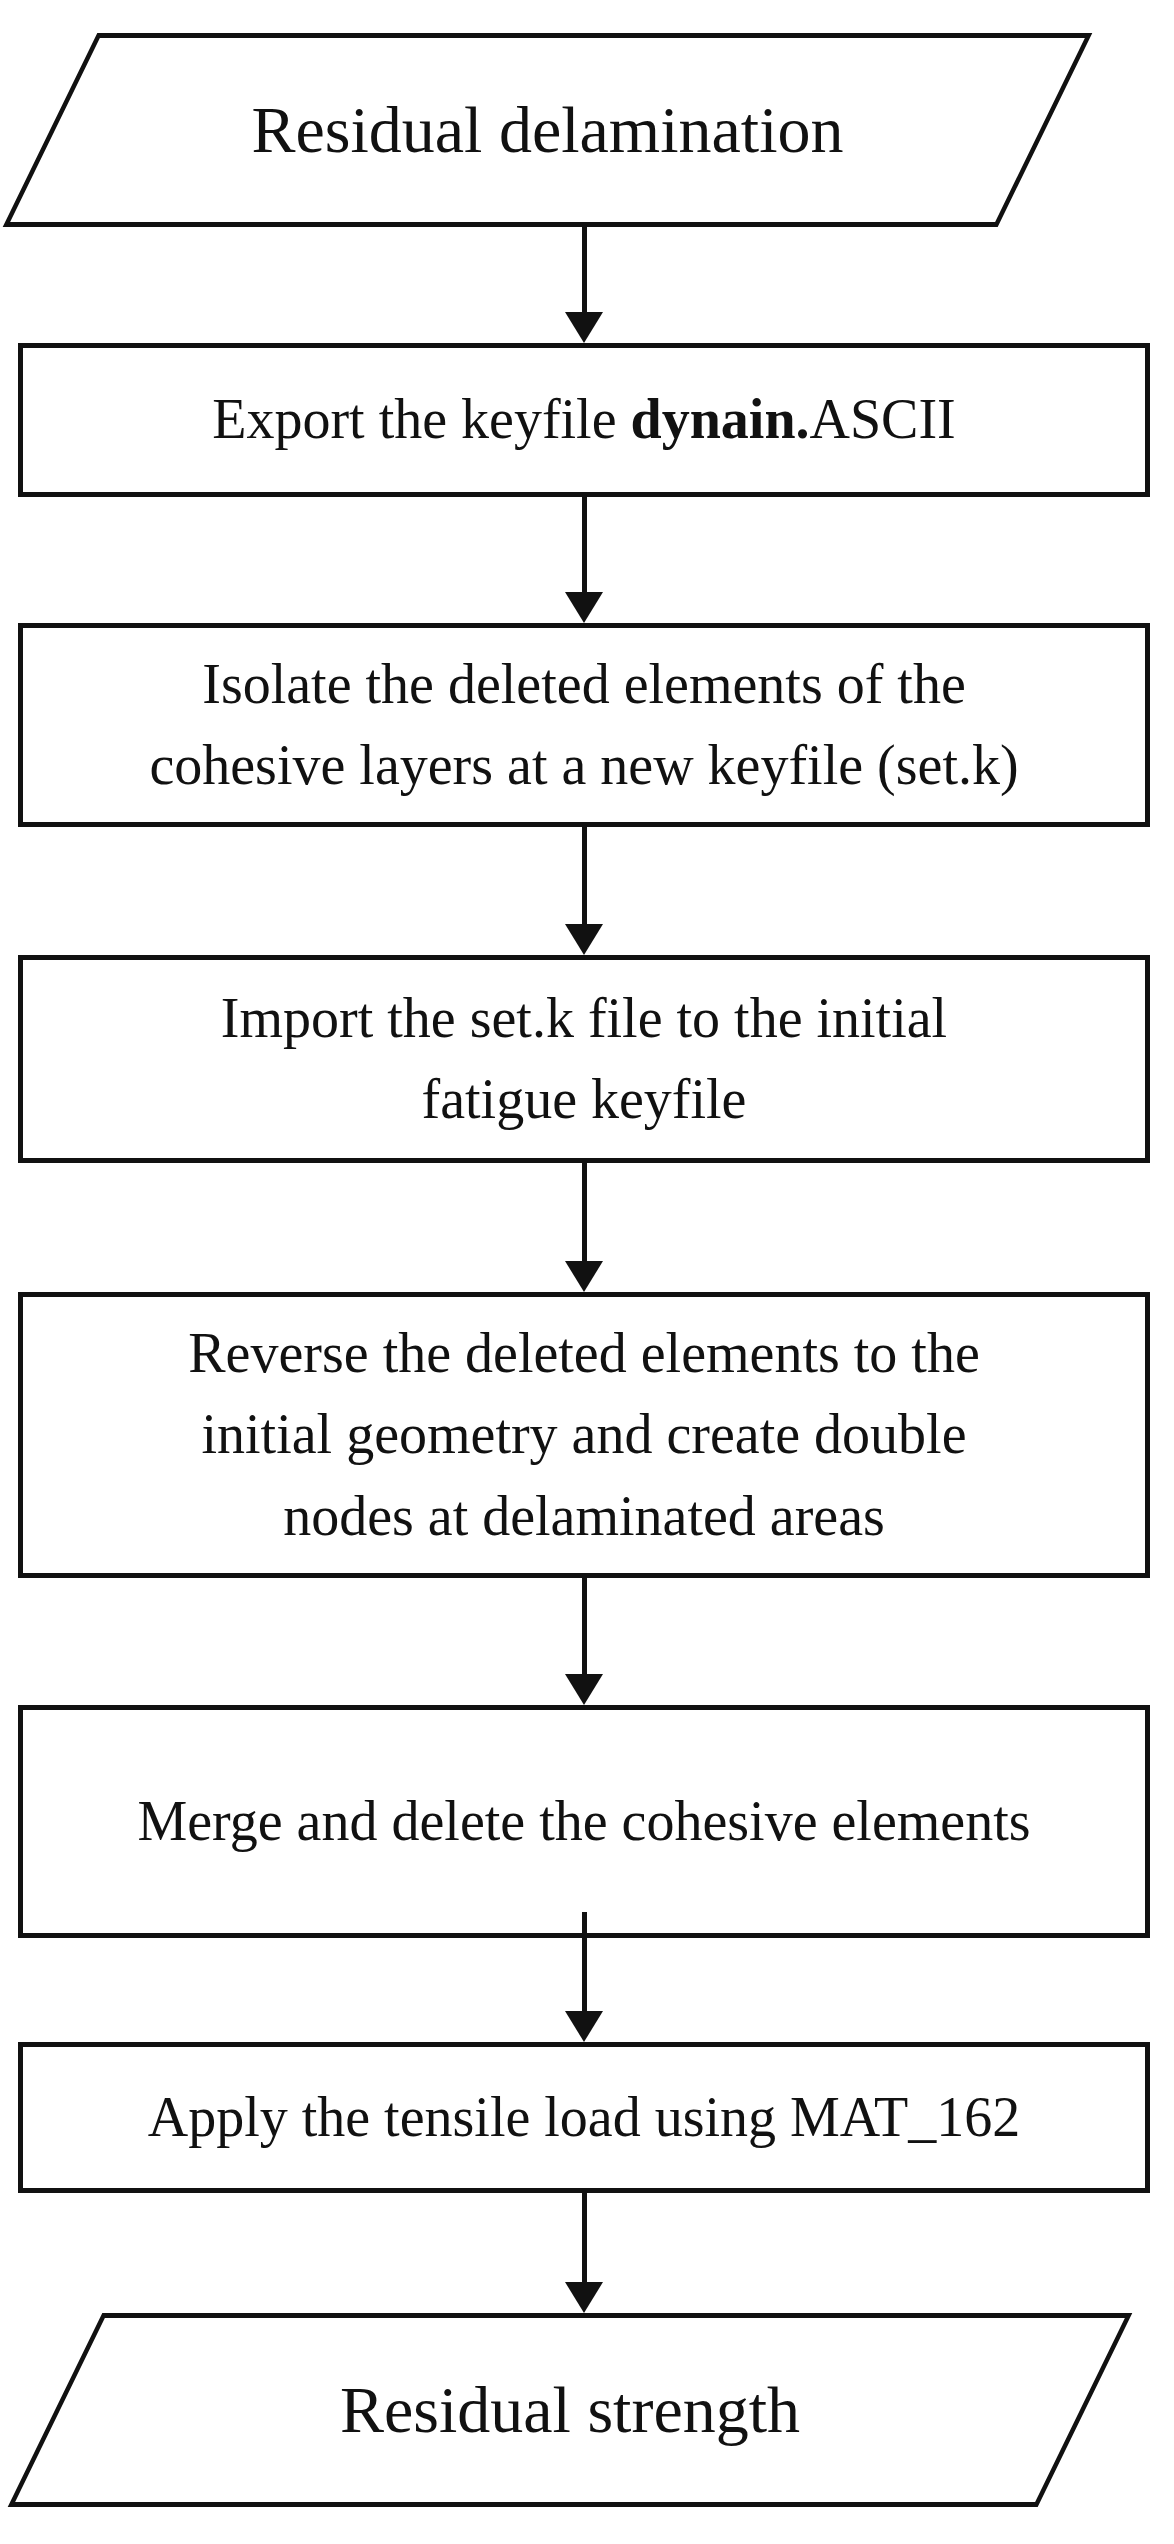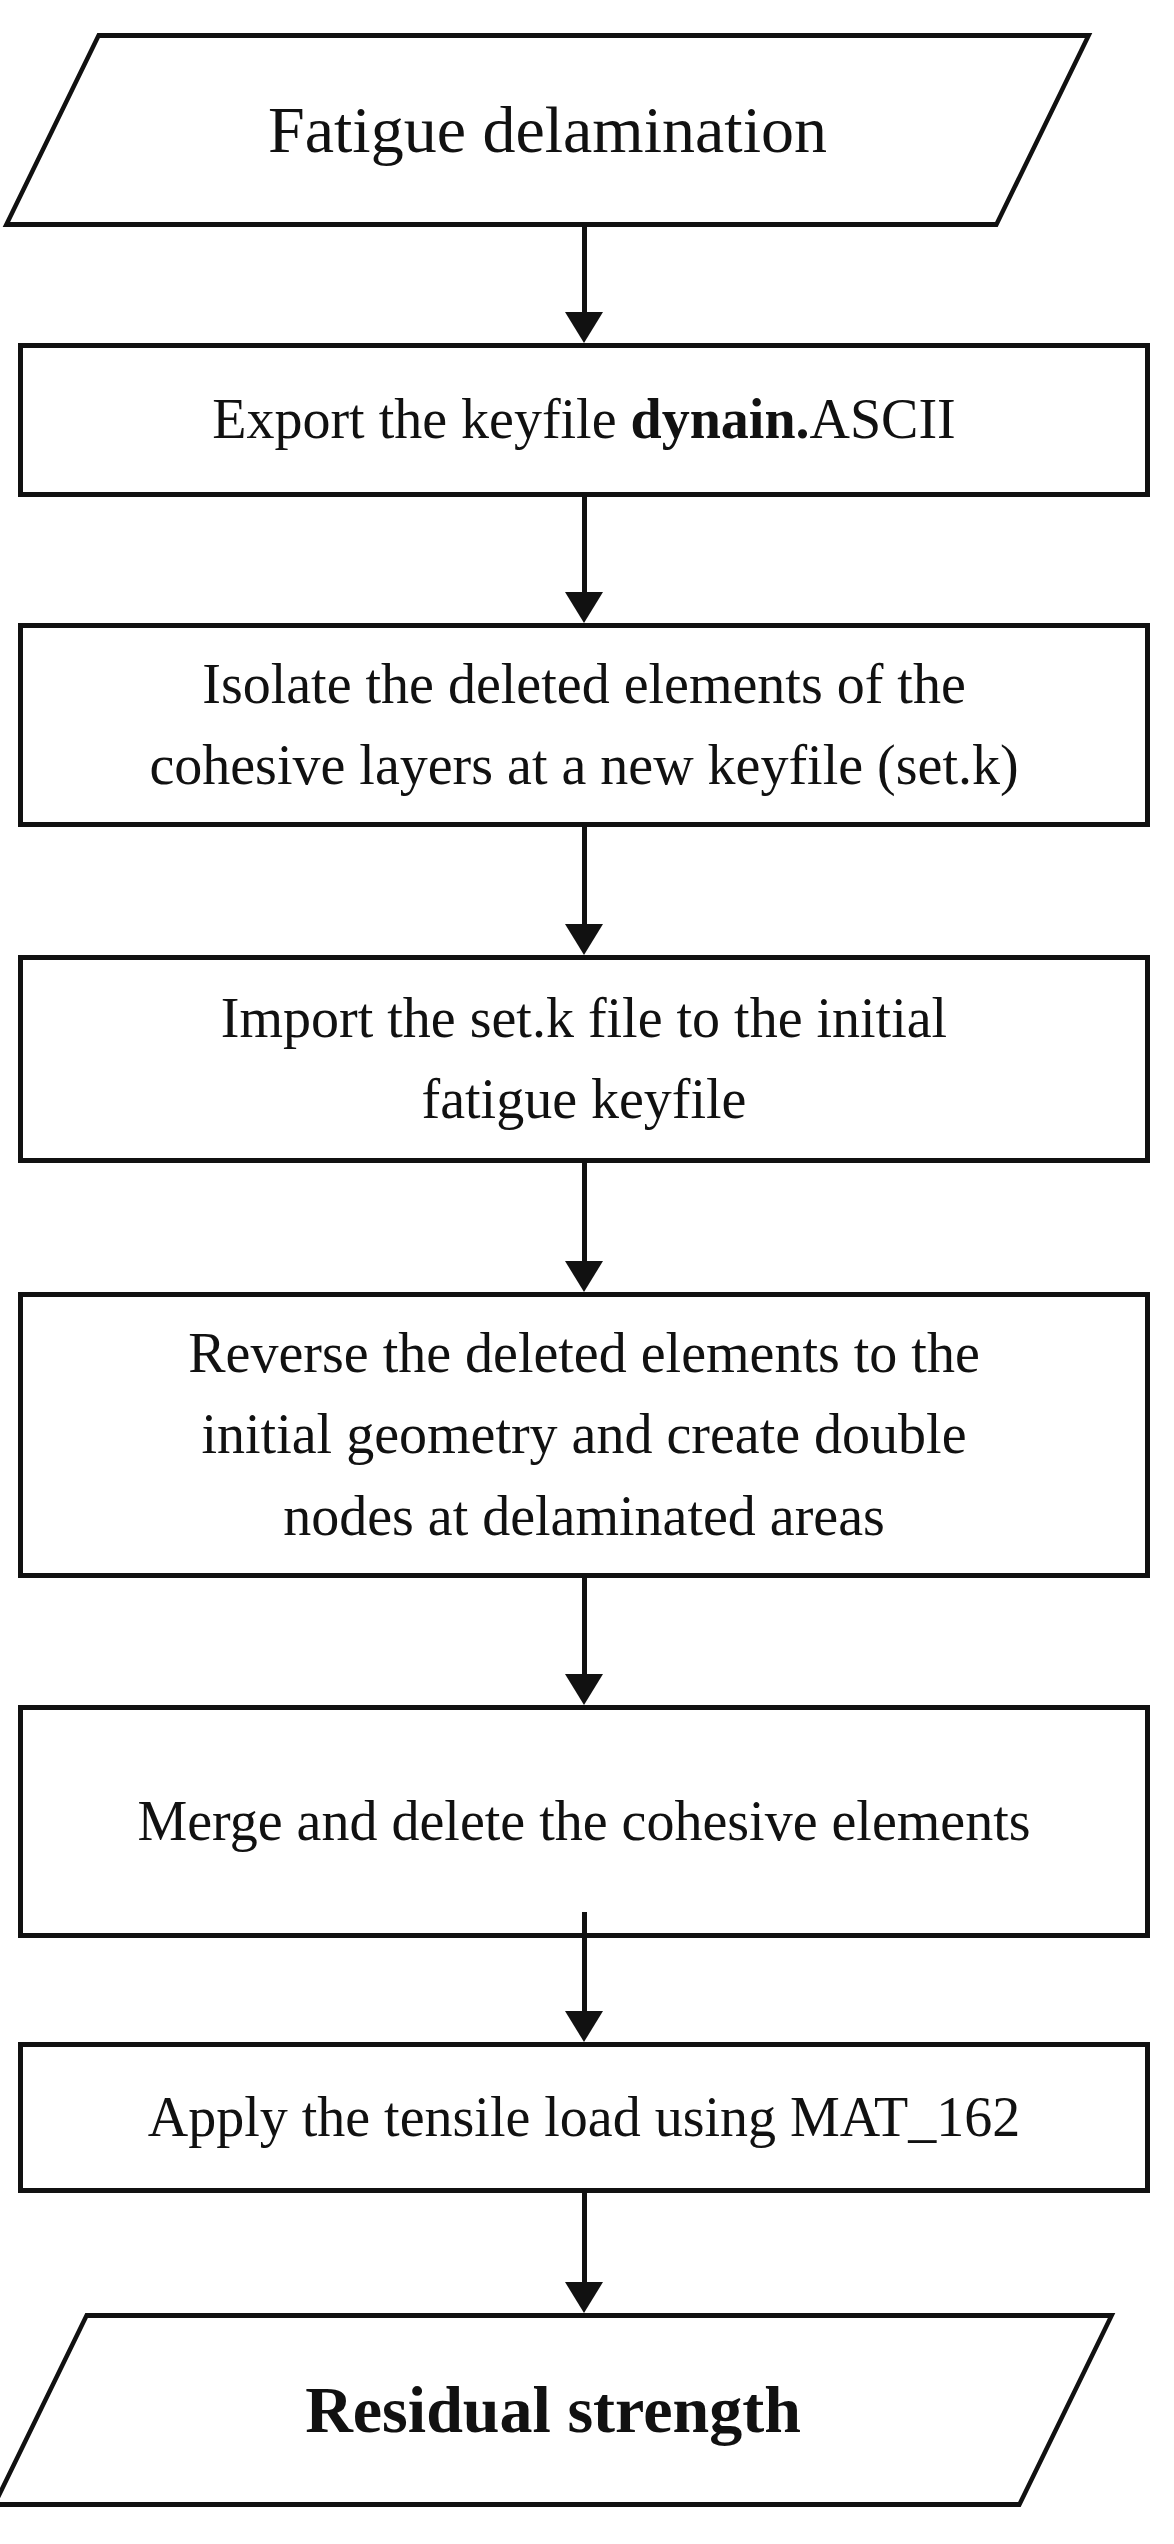--- a/index.html
+++ b/index.html
@@ -50,21 +50,21 @@
   .label b { font-weight: bold; }
 
   
   #n0 { top: 33px;   height: 194px; left: 50px; width: 995px;  }
   #n1 { top: 343px;  height: 154px; }
   #n2 { top: 623px;  height: 204px; text-align: center; }
   #n3 { top: 955px;  height: 208px; text-align: center; }
   #n4 { top: 1292px; height: 286px; }
   #n5 { top: 1705px; height: 233px; }
   #n6 { top: 2042px; height: 151px; text-align: right; }
-  #n7 { top: 2313px; height: 194px; left: 38px; width: 1030px; font-weight: bold; }
+  #n7 { top: 2313px; height: 194px; left: 55px; width: 1030px; }
 
   
   .arrow {
     position: absolute;
     left: 564px;
     width: 40px;
     display: flex;
     flex-direction: column;
     align-items: center;
   }
@@ -84,21 +84,21 @@
   #a5 { top: 1912px; height: 130px; }
   #a6 { top: 2193px; height: 120px; }
 </style>
 </head>
 <body>
 
 <div class="canvas">
 
   <div class="node terminal" id="n0">
     <div class="shape"></div>
-    <span class="label">Fatigue delamination</span>
+    <span class="label">Residual delamination</span>
   </div>
 
   <div class="arrow" id="a0">
     <div class="line"></div>
     <div class="head"></div>
   </div>
 
   <div class="node process" id="n1">
     <span class="label"><span>Export the keyfile </span><b>dynain.</b><span>ASCII</span></span>
   </div>

